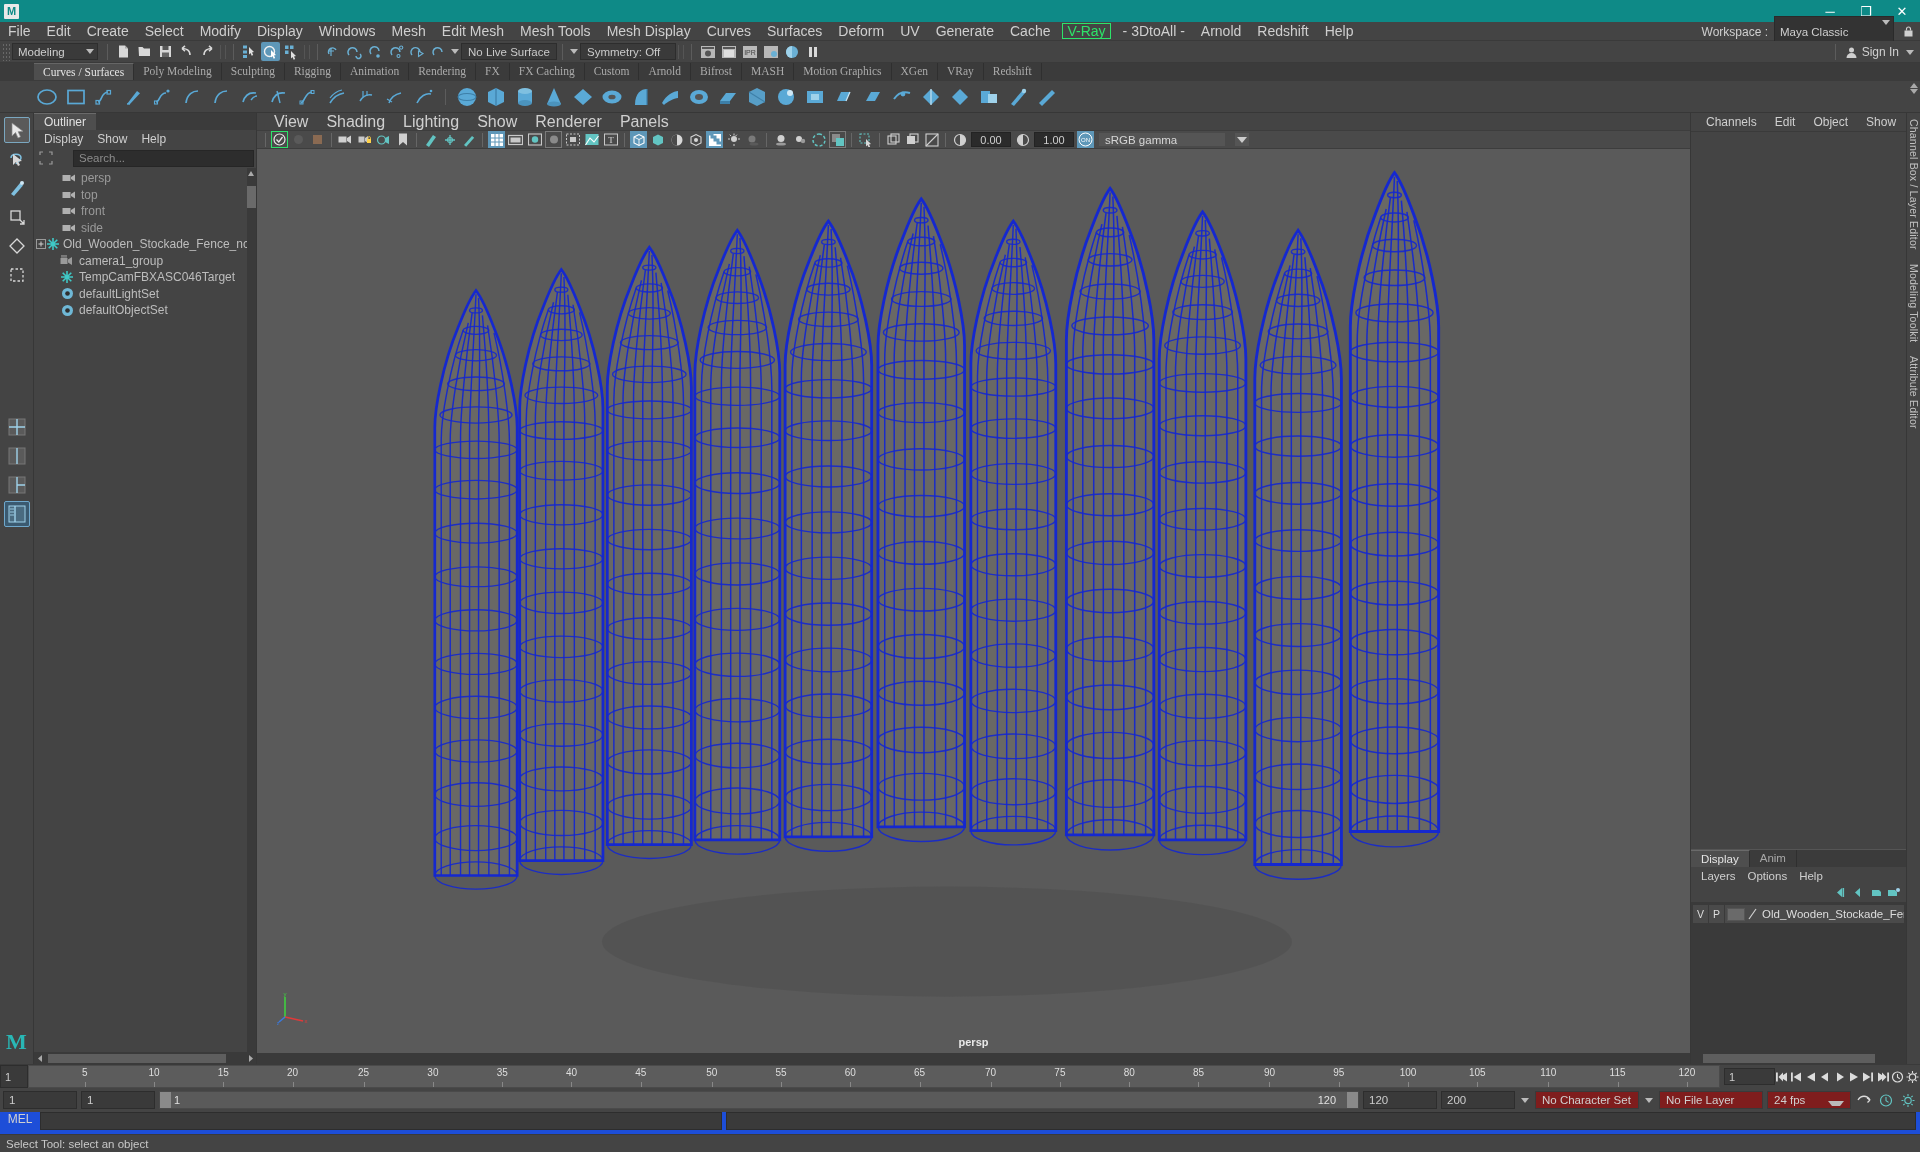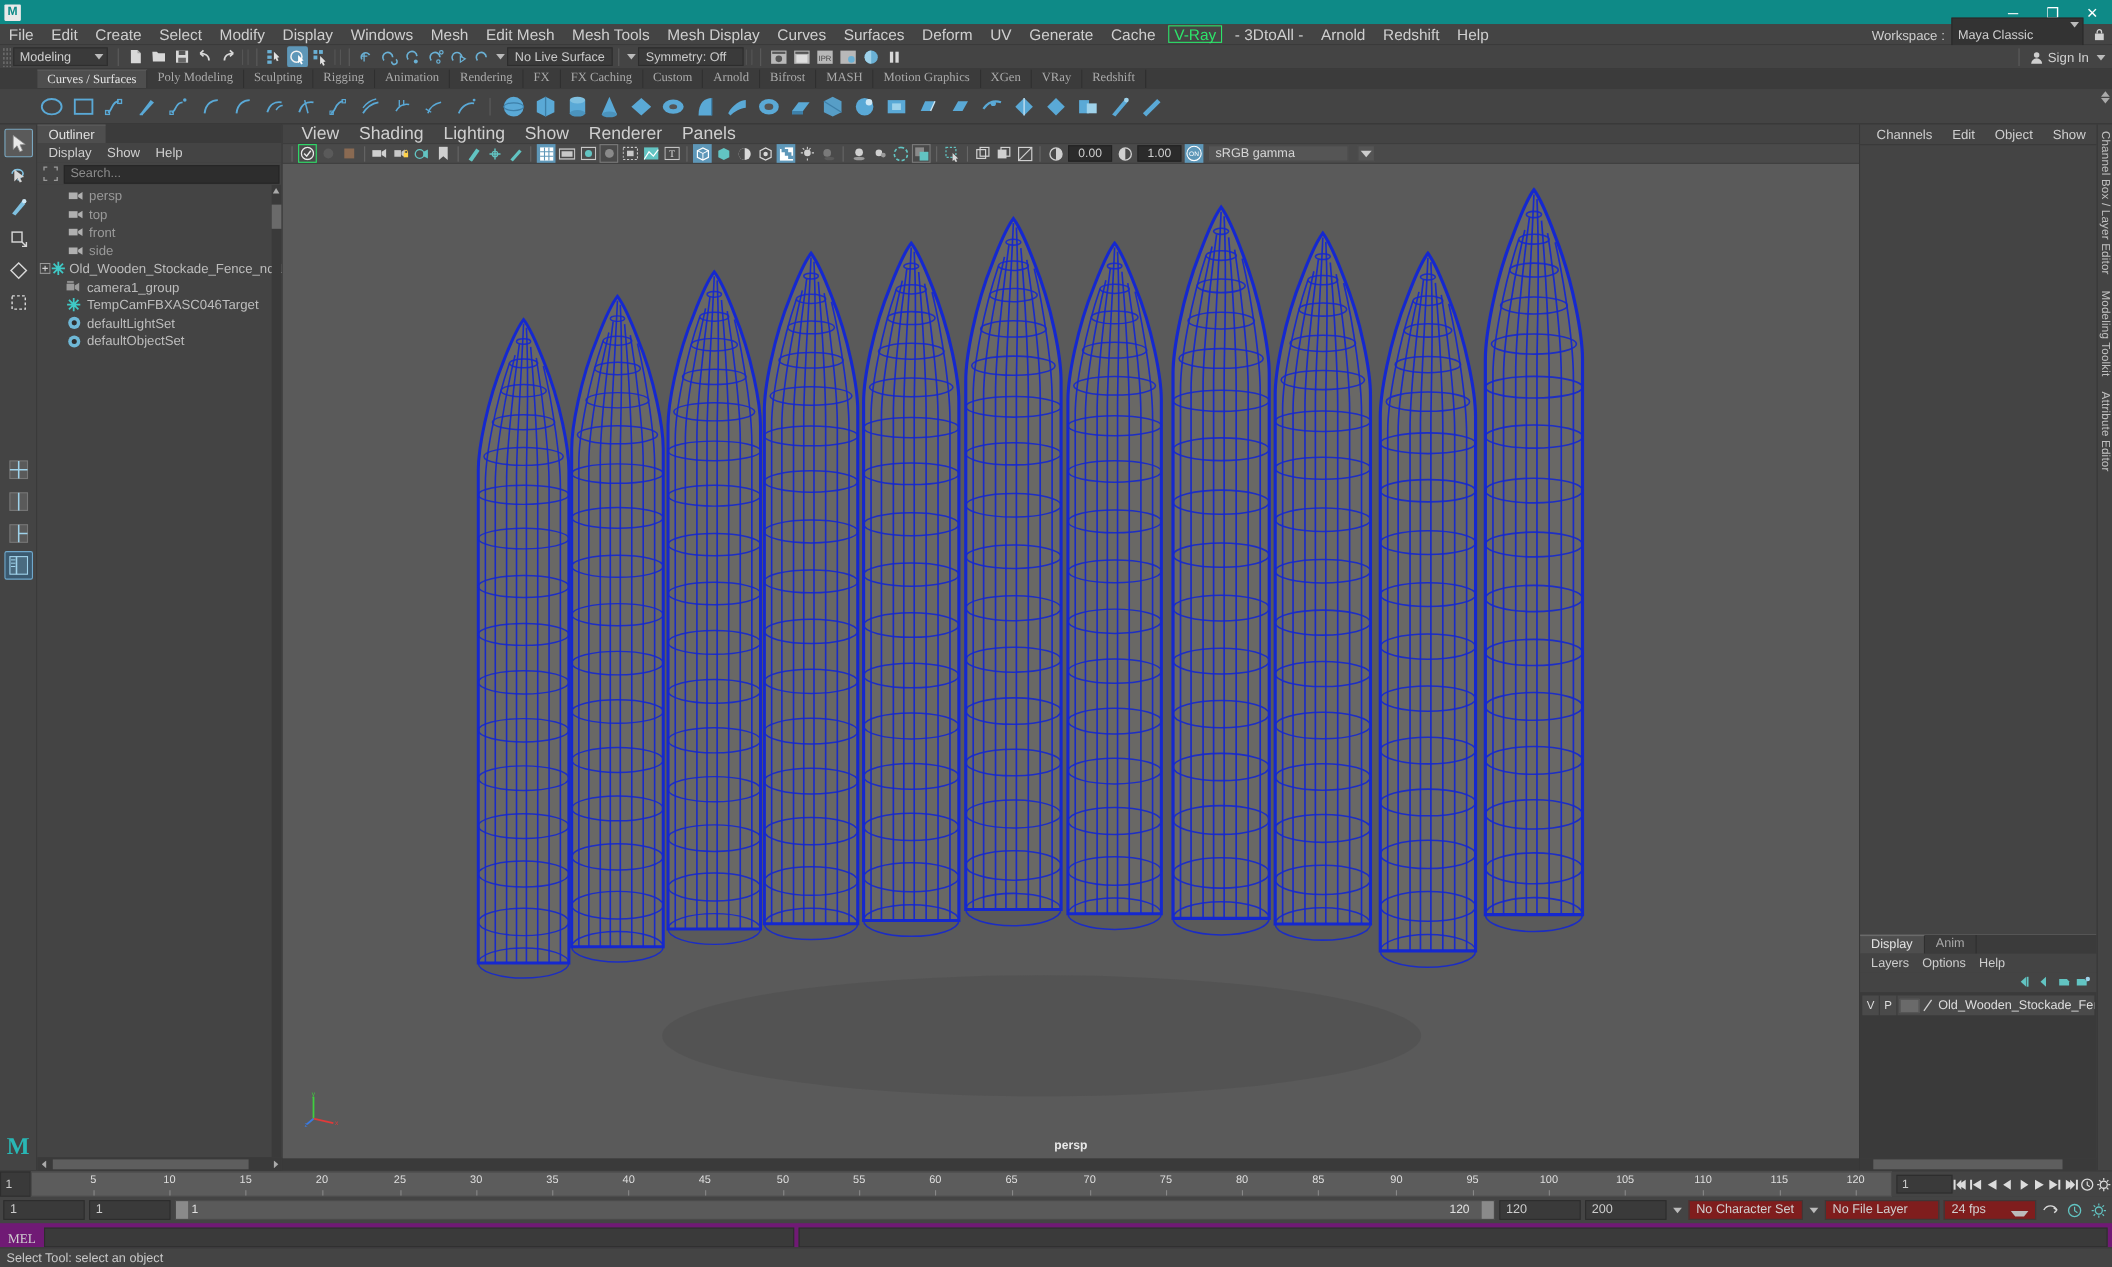--- a/index.html
+++ b/index.html
@@ -103,21 +103,21 @@
   .toolcol .spacer{ flex:1; }
   .maya-logo{ width:28px;height:28px;margin-bottom:8px;display:flex;align-items:center;justify-content:center;
     color:#29b7b5;font-weight:bold;font-size:22px;font-family:"Liberation Serif",serif;}
 
   
   .outliner{ width:222px;background:#444;display:flex;flex-direction:column;flex:none;}
   .out-tabrow{ height:17px;display:flex;align-items:flex-end;background:#3b3b3b;}
   .out-tab{ height:17px;line-height:17px;padding:0 10px;font-size:12px;background:#4e4e4e;color:#e0e0e0;border-top:1px solid #6a6a6a;}
   .out-menurow{ height:18px;display:flex;align-items:center;background:#444;padding-left:4px;gap:2px;}
   .out-menu{ font-size:12px;color:#cfcfcf;padding:0 6px;height:18px;line-height:18px;}
-  .out-searchrow{ height:20px;display:flex;align-items:center;background:#444;padding:0 2px;gap:2px;}
+  .out-searchrow{ height:20px;display:flex;align-items:center;background:#444;padding:0 2px;gap:17px;}
   .out-searchicon{width:20px;height:18px;display:flex;align-items:center;justify-content:center;}
   .out-search{
     flex:1;height:17px;background:#2d2d2d;border:1px solid #262626;color:#8c8c8c;font-size:11.5px;
     padding-left:5px;display:flex;align-items:center;
   }
   .out-list{ flex:1;background:#444;overflow:hidden;position:relative;padding-top:2px;}
   .out-row{ height:16.5px;display:flex;align-items:center;font-size:12px;color:#bdbdbd;padding-left:2px;white-space:nowrap;}
   .out-row .expander{width:12px;height:12px;display:flex;align-items:center;justify-content:center;}
   .out-row .indent{ width:24px; }
   .out-row .indent2{ width:10px; }
@@ -193,21 +193,21 @@
   .rfield{ background:#3a3a3a;border:1px solid #2d2d2d;height:18px;color:#ccc;font-size:11.5px;
     display:flex;align-items:center;padding-left:5px;}
   .rangeslider{ flex:1;height:18px;background:#5a5a5a;border:1px solid #4a4a4a;position:relative;display:flex;align-items:center;}
   .rangeslider .handle{ width:11px;height:16px;background:#8a8a8a;position:absolute;top:0;}
   .rangeslider .lbl{ position:absolute;font-size:11px;color:#e0e0e0;}
   .selectbox{ background:#7f1d1d;border:1px solid #3a3a3a;height:18px;color:#d0d0d0;font-size:11.5px;
     display:flex;align-items:center;padding:0 6px;position:relative;}
   .selectbox .arr{ margin-left:auto;padding-left:8px;}
 
   
-  .melbar{ height:22px;background:#701a75;display:flex;align-items:flex-end;flex:none;gap:4px;padding:0 4px;font-family:Liberation Serif, serif;}
+  .melbar{ height:22px;background:#1d4ed8;display:flex;align-items:flex-start;flex:none;gap:4px;padding:0 4px;}
   .mellabel{ font-size:12px;color:#d0d0d0;width:32px;text-align:center;}
   .melinput{ width:682px;height:18px;background:#3a3a3a;border:1px solid #2d2d2d;}
   .meloutput{ flex:1;height:18px;background:#3a3a3a;border:1px solid #2d2d2d;}
 
   
   .statusbar{ height:18px;background:#444;display:flex;align-items:center;flex:none;padding-left:6px;border-top:1px solid #3a3a3a;}
   .statustext{ font-size:11.5px;color:#c8c8c8;}
 </style>
 </head>
 <body>

